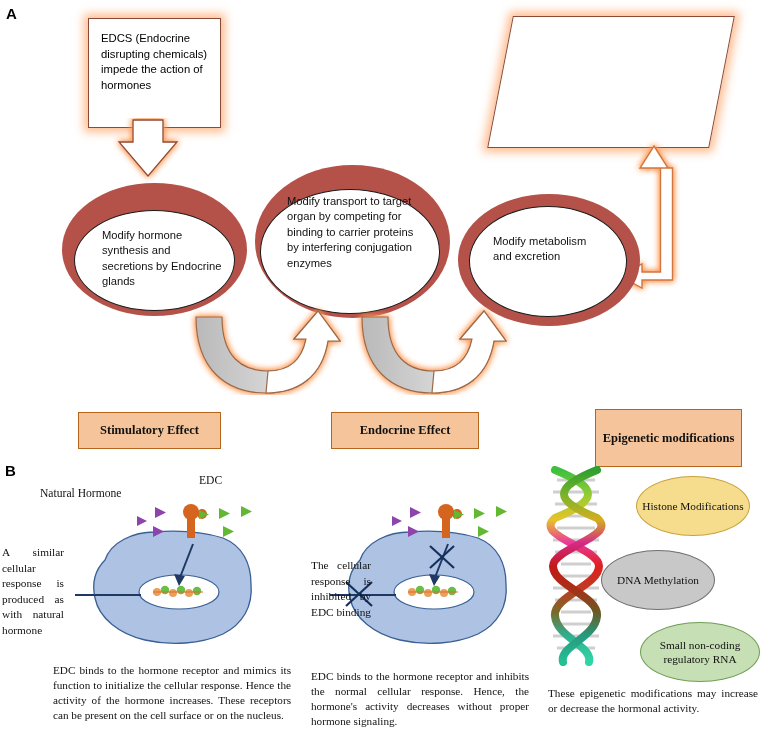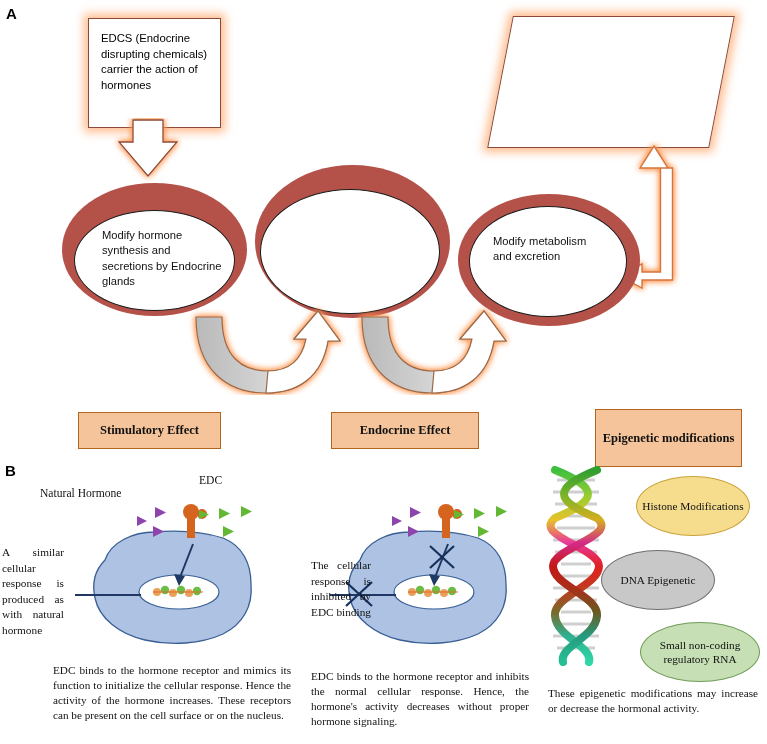--- a/index.html
+++ b/index.html
@@ -53,21 +53,21 @@
   .oval{border-radius:50%;display:flex;align-items:center;justify-content:center;
         text-align:center;font-family:"Liberation Serif",serif;font-size:11.3px;
         line-height:14.5px;color:#111;box-sizing:border-box;}
 </style>
 </head>
 <body>
 
 <div class="abs panel-letter" style="left:6px;top:5px;">A</div>
 
 <div class="abs edcs-box">
-  <span>EDCS (Endocrine disrupting chemicals) carrier the action of hormones</span>
+  <span>EDCS (Endocrine disrupting chemicals) impede the action of hormones</span>
 </div>
 
 <svg class="abs" style="left:110px;top:118px;" width="90" height="70">
   <defs>
     <filter id="glowA" x="-60%" y="-60%" width="220%" height="220%">
       <feGaussianBlur stdDeviation="3.2" result="b"></feGaussianBlur>
       <feFlood flood-color="#ff9650" flood-opacity="0.95" result="c"></feFlood>
       <feComposite in="c" in2="b" operator="in" result="g"></feComposite>
       <feMerge>
           <feMergeNode in="g"></feMergeNode>
@@ -92,20 +92,21 @@
 
 <div class="abs ring" style="left:62px;top:183px;width:185px;height:133px;">
   <div class="outer"></div>
   <div class="inner" style="left:12px;top:27px;right:12px;bottom:5px;"></div>
   <div class="txt" style="left:40px;top:45px;width:120px;">Modify hormone synthesis and secretions by Endocrine glands</div>
 </div>
 
 <div class="abs ring" style="left:255px;top:165px;width:195px;height:153px;">
   <div class="outer"></div>
   <div class="inner" style="left:5px;top:24px;right:10px;bottom:4px;"></div>
+  <div class="txt" style="left:32px;top:29px;width:128px;">Modify transport to target organ by competing for binding to carrier proteins by interfering conjugation enzymes</div>
 </div>
 
 <div class="abs ring" style="left:458px;top:194px;width:182px;height:132px;">
   <div class="outer"></div>
   <div class="inner" style="left:11px;top:12px;right:13px;bottom:9px;"></div>
   <div class="txt" style="left:35px;top:40px;width:105px;">Modify metabolism and excretion</div>
 </div>
 
 <svg class="abs" style="left:182px;top:305px;" width="180" height="90">
   <defs>
@@ -266,16 +267,16 @@
     <line x1="14" y1="158" x2="52" y2="158"></line>
       <line x1="10" y1="170" x2="56" y2="170"></line>
     <line x1="14" y1="182" x2="52" y2="182"></line>
   </g>
 
   <path d="M 12,4 C 56,22 56,34 12,52 C -10,70 56,82 56,100 C 56,120 10,130 12,150 C 14,172 50,180 46,196" fill="none" stroke="url(#dnaGrad)" stroke-width="8" stroke-linecap="round"></path>
   <path d="M 54,4 C 10,22 10,34 54,52 C 76,70 10,82 10,100 C 10,120 56,130 54,150 C 52,172 16,180 20,196" fill="none" stroke="url(#dnaGrad2)" stroke-width="8" stroke-linecap="round"></path>
 </svg>
 
 <div class="abs oval" style="left:636px;top:476px;width:114px;height:60px;background:#f6dd8e;border:1.2px solid #c9a23a;">Histone Modifications</div>
-<div class="abs oval" style="left:601px;top:550px;width:114px;height:60px;background:#c8c8c8;border:1.2px solid #707070;">DNA Epigenetic</div>
+<div class="abs oval" style="left:601px;top:550px;width:114px;height:60px;background:#c8c8c8;border:1.2px solid #707070;">DNA Methylation</div>
 <div class="abs oval" style="left:640px;top:622px;width:120px;height:60px;background:#c6dfb4;border:1.2px solid #6f9e55;padding:0 8px;">Small non-coding regulatory RNA</div>
 
 <div class="abs caption" style="left:548px;top:686px;width:210px;">These epigenetic modifications may increase or decrease the hormonal activity.</div>
 
 </body></html>

